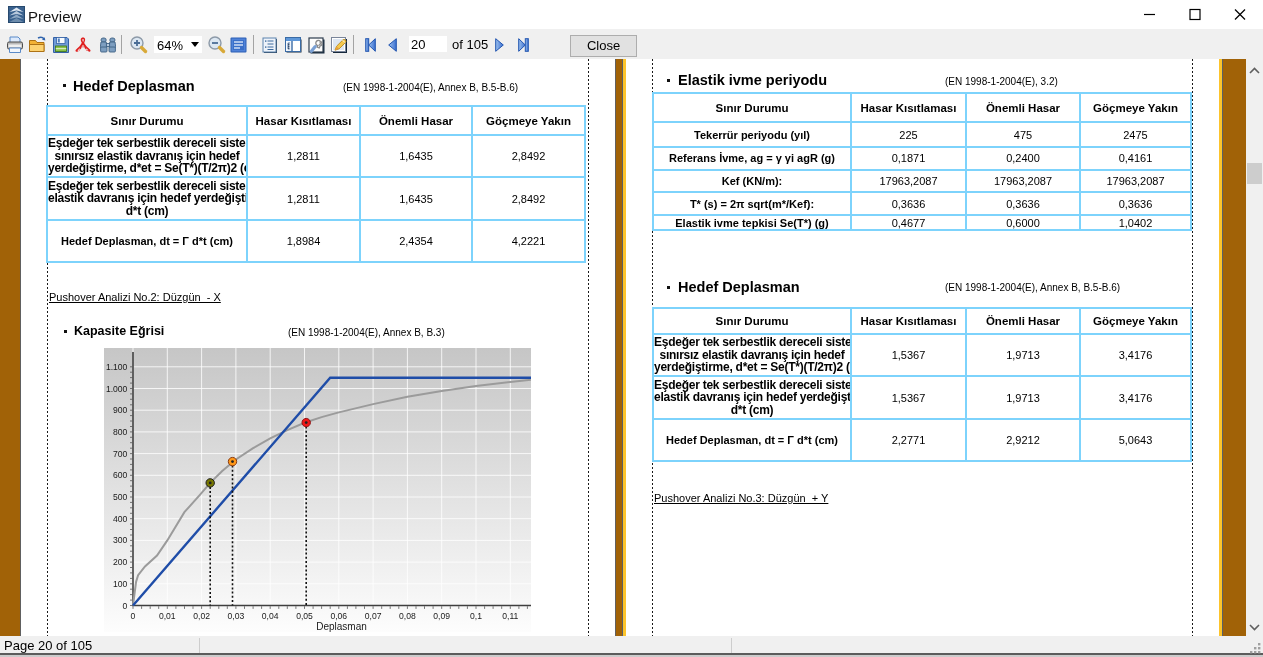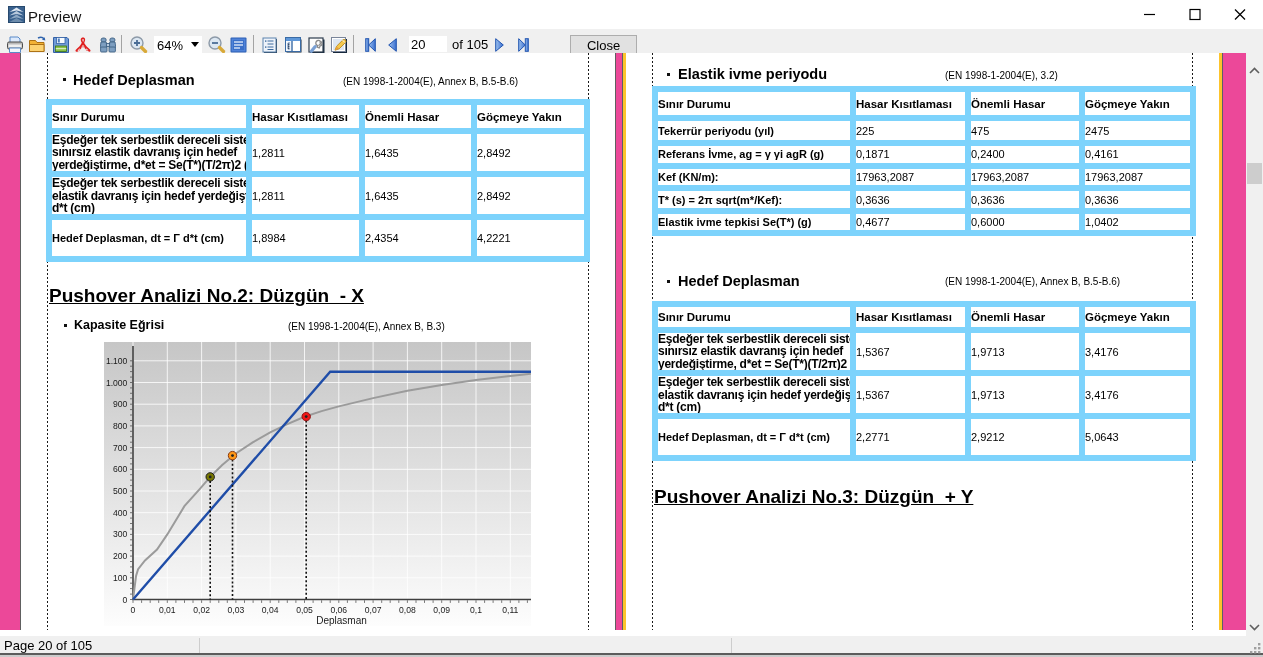--- a/index.html
+++ b/index.html
@@ -5,42 +5,42 @@
   html,body{margin:0;padding:0;}
   body{width:1263px;height:657px;position:relative;overflow:hidden;
        font-family:"Liberation Sans",sans-serif;background:#fff;}
   .abs{position:absolute;}
   
   #titlebar{left:0;top:0;width:1263px;height:29px;background:#ffffff;}
   #titletxt{left:28px;top:8px;font-size:15px;color:#151515;}
   #toolbar{left:0;top:29px;width:1263px;height:30px;background:#f0f0f0;}
   .tsep{width:1px;background:#a3a3a3;top:6px;height:19px;}
   
-  #docarea{left:0;top:53px;width:1246px;height:577px;background:#ec4899;overflow:hidden;}
+  #docarea{left:0;top:59px;width:1246px;height:577px;background:#a16207;overflow:hidden;}
   #pageL{left:20px;top:-1px;width:594px;height:579px;background:#fff;border-right:1px solid #606060;border-left:1px solid #606060;}
   #pageRw{left:622px;top:-1px;width:601px;height:579px;background:#5a5f68;}
   #pageRy{left:1px;top:0;right:1px;bottom:0;background:#fdc42c;}
   #pageR{left:4px;top:0;width:593px;height:579px;background:#fff;}
   .dashv{width:1px;top:0;bottom:0;background-image:repeating-linear-gradient(to bottom,#1a1a1a 0 2px,transparent 2px 4px);}
   
   #statusbar{left:0;top:636px;width:1263px;height:21px;background:#f0f0f0;}
   #statustxt{left:4px;top:638px;font-size:13px;color:#000;}
   .ssep{width:1px;background:#cdcdcd;top:1px;height:16px;}
   #botline{left:0;top:653px;width:1263px;height:2px;background:#5c5c5c;}
   #botpad{left:0;top:655px;width:1263px;height:2px;background:#cccccc;}
   
   #vscroll{left:1246px;top:59px;width:17px;height:577px;background:#f0f0f0;}
   #vthumb{left:1px;top:104px;width:15px;height:21px;background:#cdcdcd;}
   
   .h1{font-weight:bold;font-size:14.5px;color:#000;white-space:nowrap;}
   .ann{font-size:10px;color:#000;white-space:nowrap;}
   .bull{width:3px;height:3px;background:#111;}
-  .ph{font-weight:bold;font-size:19px;text-decoration:underline;white-space:nowrap;color:#000;}
+  .ph{font-weight:normal;font-size:11px;text-decoration:underline;white-space:nowrap;color:#000;}
   table.rep{border-collapse:collapse;table-layout:fixed;}
-  table.rep td{border:6px solid #7dd3fc;vertical-align:middle;
+  table.rep td{border:2px solid #7dd3fc;text-align:center;vertical-align:middle;
       padding:0;font-size:11px;color:#000;overflow:hidden;}
   table.rep td.b{font-weight:bold;}
   table.rep td.sm{font-size:12px;letter-spacing:-0.25px;line-height:12.4px;white-space:nowrap;}
 </style>
 </head>
 <body>
 
 <div class="abs" id="titlebar"></div>
 <svg class="abs" style="left:8px;top:6px;width:17px;height:17px" viewBox="0 0 17 17">
   <rect x="0.5" y="0.5" width="16" height="16" fill="#39618e" stroke="#27496e"></rect>
@@ -457,21 +457,21 @@
             <td>17963,2087</td>
             <td>17963,2087</td>
             <td>17963,2087</td>
           </tr>
       <tr style="height:22.7px;">
             <td class="b">T* (s) = 2π sqrt(m*/Kef):</td>
             <td>0,3636</td>
             <td>0,3636</td>
             <td>0,3636</td>
           </tr>
-      <tr style="height:22px;border-radius:9px;">
+      <tr style="height:15px;border-radius:9px;">
             <td class="b">Elastik ivme tepkisi Se(T*) (g)</td>
             <td>0,4677</td>
             <td>0,6000</td>
             <td>1,0402</td>
           </tr>
     </tbody>
       </table>
     <div class="abs bull" style="left:667px;top:286px;"></div>
     <div class="abs h1" style="left:678px;top:279px;">Hedef Deplasman</div>
     <div class="abs ann" style="left:945px;top:282px;">(EN 1998-1-2004(E), Annex B, B.5-B.6)</div>

